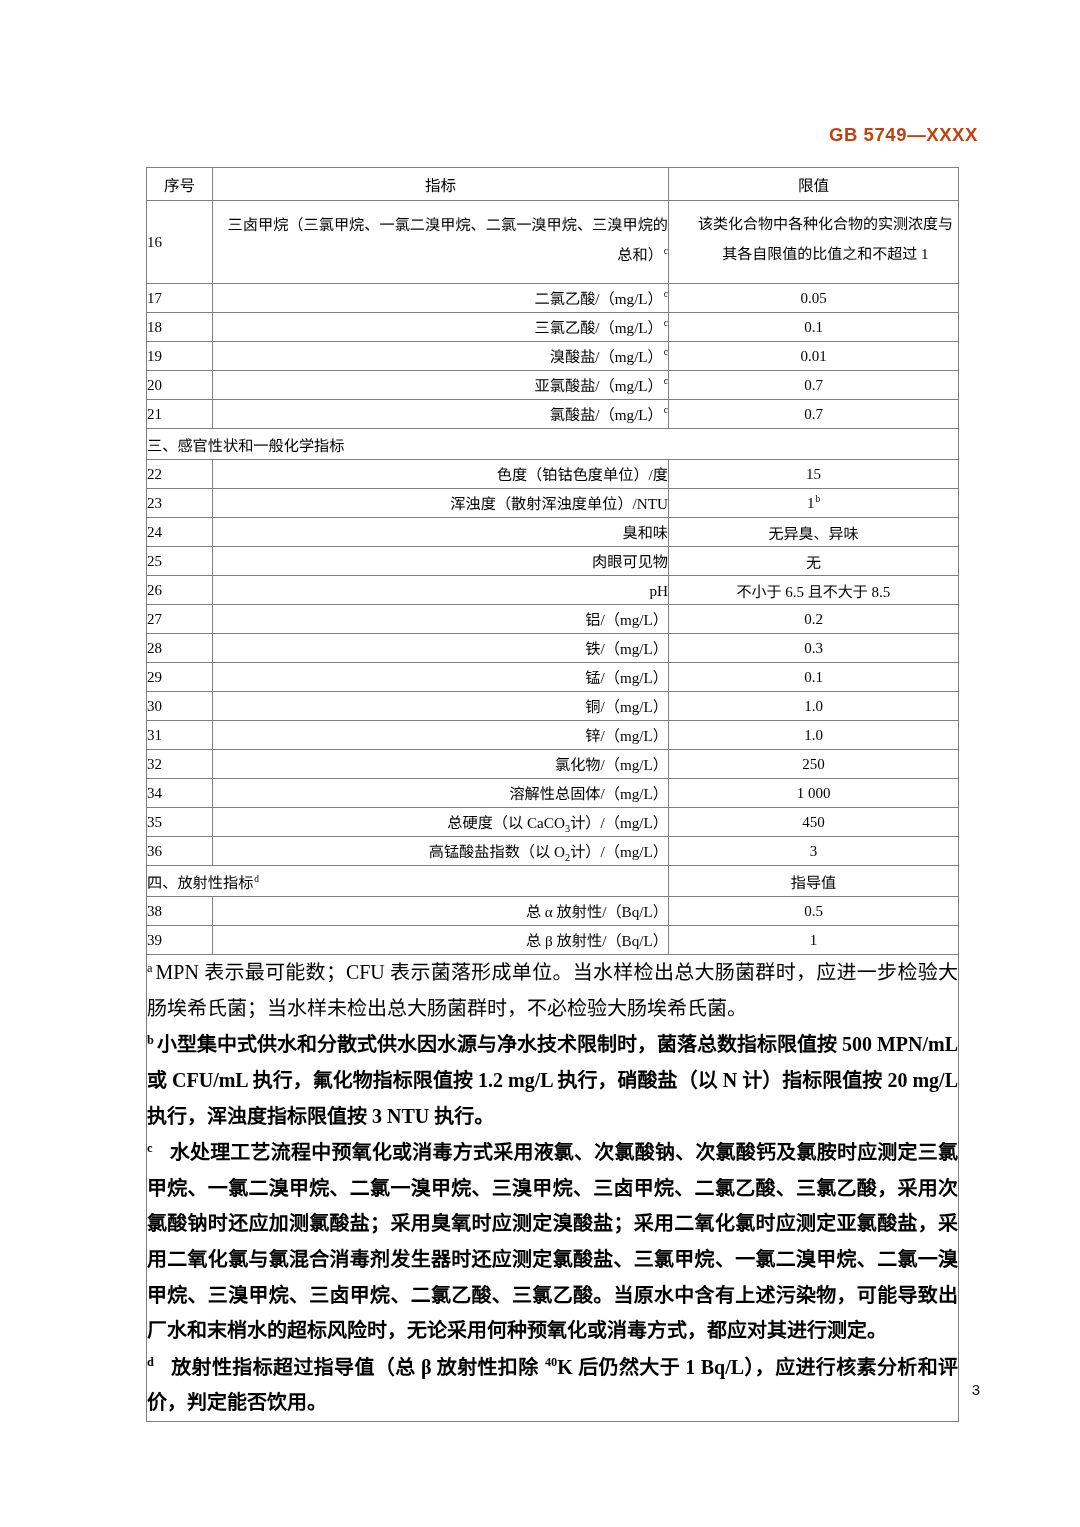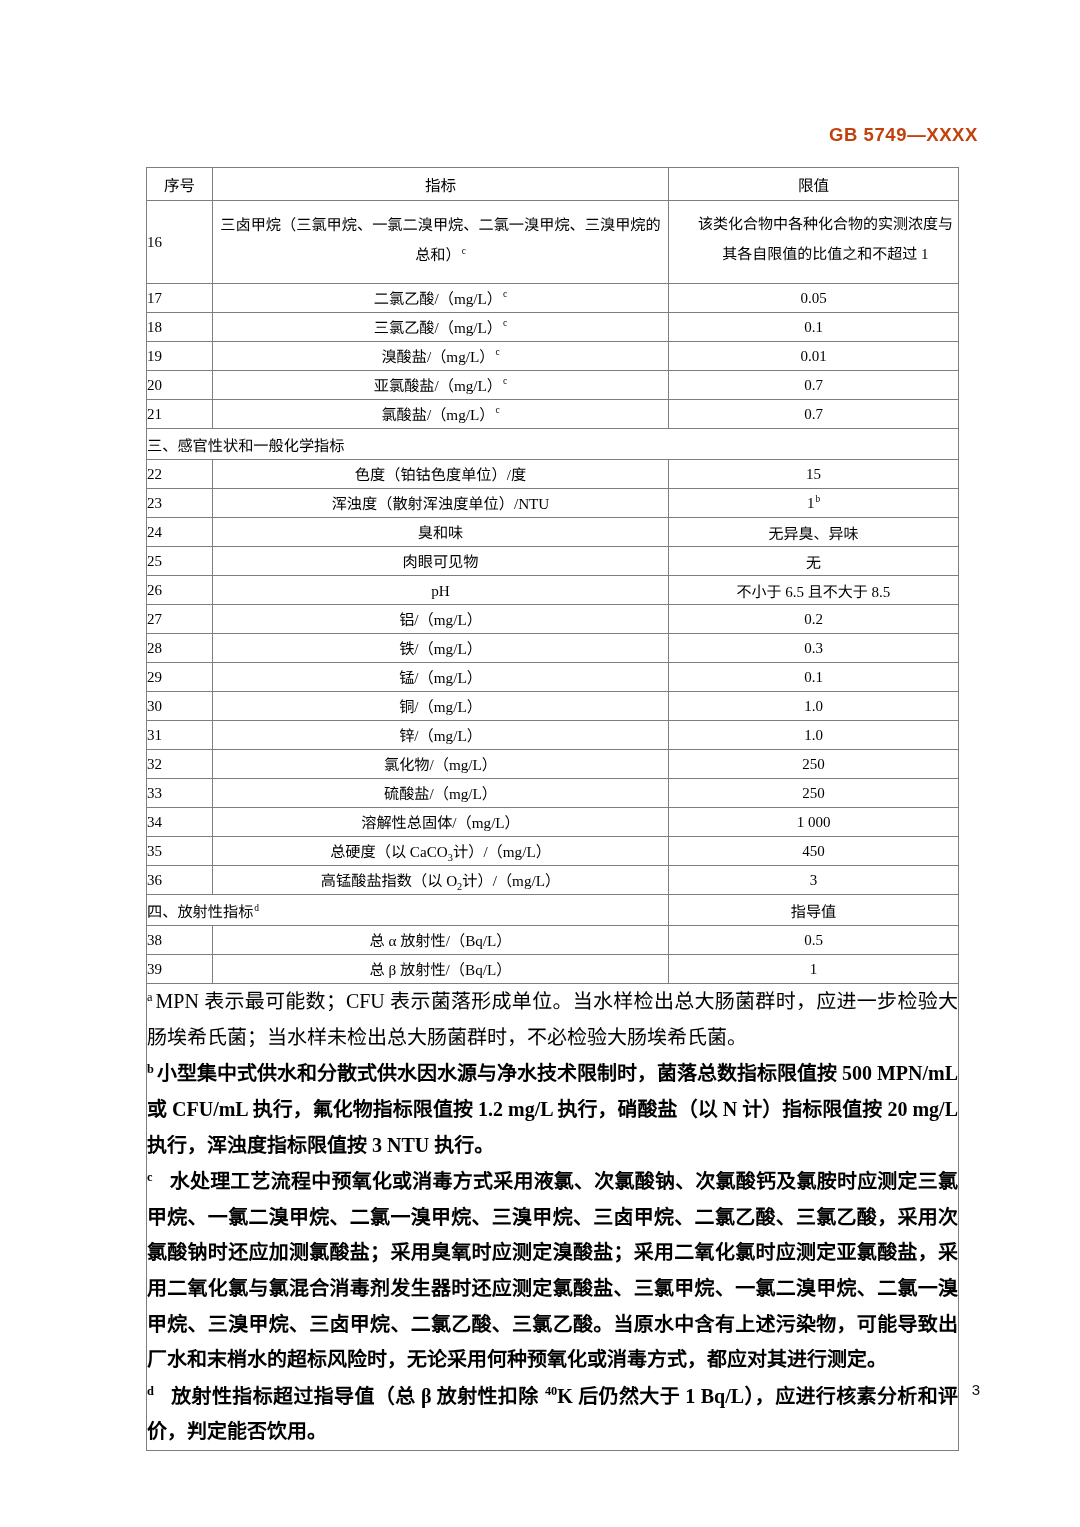--- a/index.html
+++ b/index.html
@@ -66,21 +66,21 @@
     height: 32px;
     font-size: 15.6px;
   }
   .no-cell {
     text-align: left;
     font-family: "Liberation Serif", serif;
     font-size: 15px;
     height: 28px;
   }
   .item-cell {
-    text-align: center;
+    text-align: right;
     padding-left: 10px;
     padding-right: 6px;
     line-height: 1.55;
   }
   .limit-cell {
     text-align: center;
     font-size: 15px;
   }
   .tall .item-cell,
   .tall .limit-cell {
@@ -262,25 +262,20 @@
           <td class="item-cell">锌/（mg/L）</td>
           <td class="limit-cell">1.0</td>
         </tr>
 
         <tr>
           <td class="no-cell">32</td>
           <td class="item-cell">氯化物/（mg/L）</td>
           <td class="limit-cell">250</td>
         </tr>
 
-        <tr>
-          <td class="no-cell">33</td>
-          <td class="item-cell">硫酸盐/（mg/L）</td>
-          <td class="limit-cell">250</td>
-        </tr>
 
         <tr>
           <td class="no-cell">34</td>
           <td class="item-cell">溶解性总固体/（mg/L）</td>
           <td class="limit-cell">1 000</td>
         </tr>
 
         <tr>
           <td class="no-cell">35</td>
           <td class="item-cell"><span>总硬度（以 CaCO</span><sub>3</sub><span>计）/（mg/L）</span></td>

